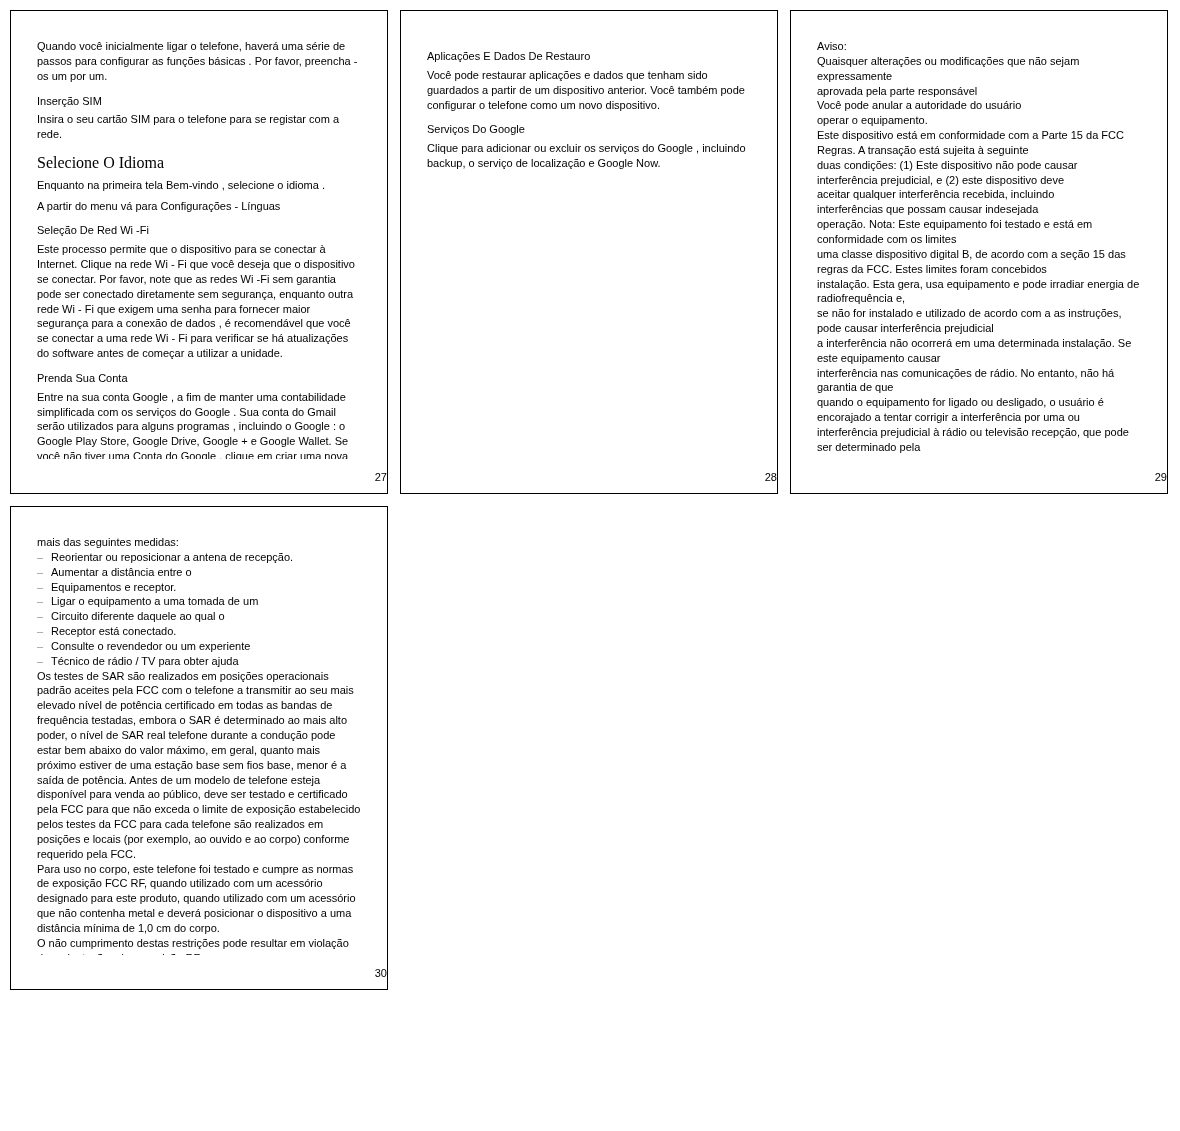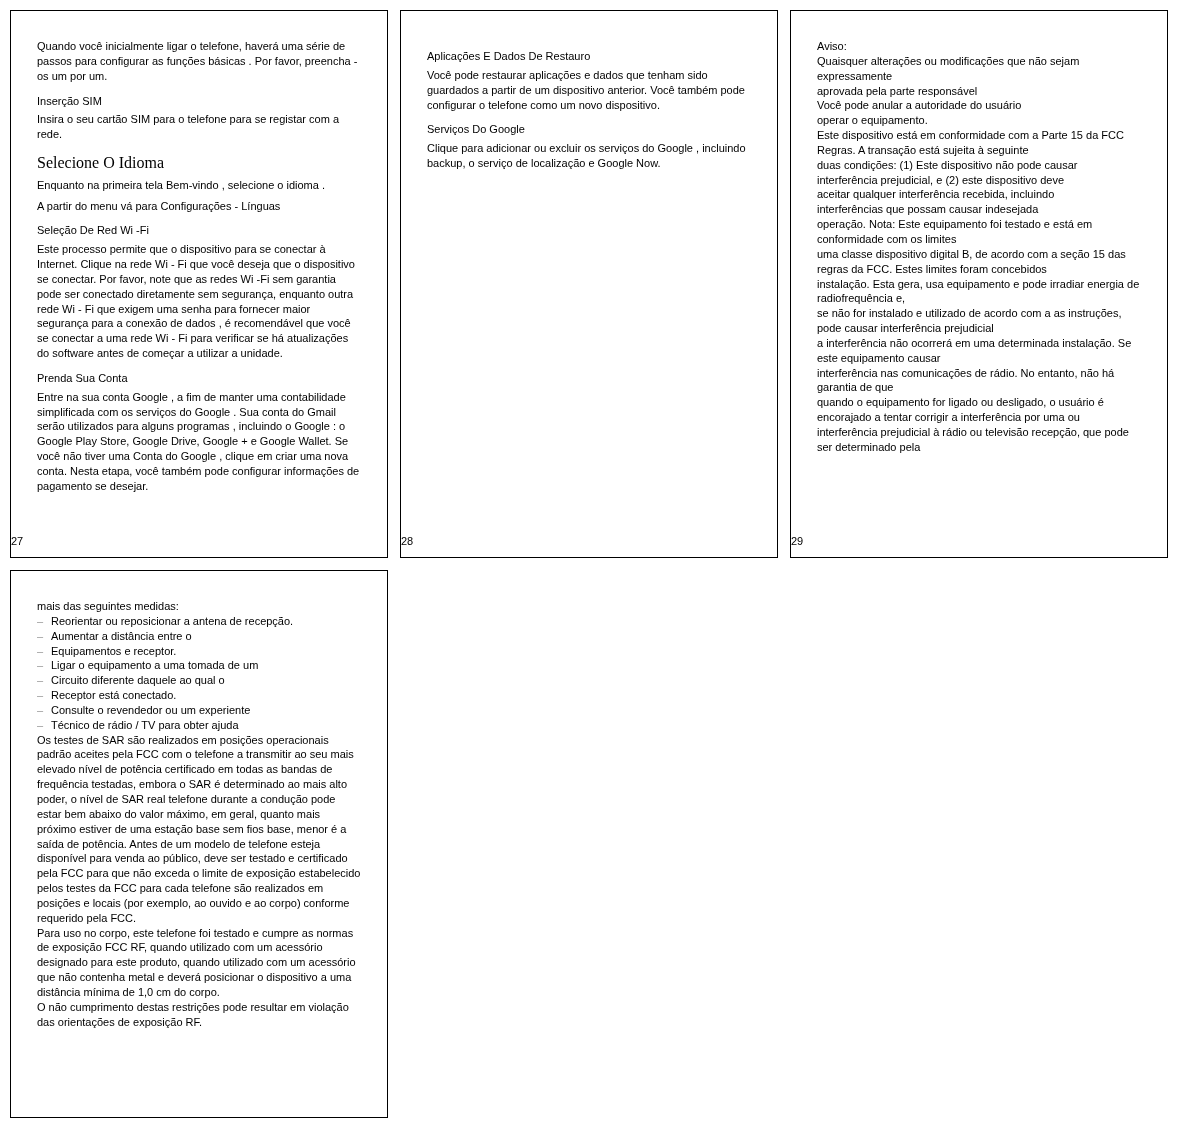--- a/index.html
+++ b/index.html
@@ -9,36 +9,36 @@
       padding: 10px;
     }
     .pages-container {
       display: flex;
       flex-wrap: wrap;
       gap: 12px;
     }
     .page {
       border: 1px solid #000;
       width: 378px;
-      height: 548px;
+      height: 484px;
       padding: 28px 26px 10px 26px;
       position: relative;
       font-size: 11px;
       line-height: 1.35;
       color: #000;
     }
     .page-content {
       height: calc(100% - 24px);
       overflow: hidden;
     }
     .page-number {
       position: absolute;
       bottom: 8px;
       left: 0; right: 0;
-      text-align: left;
+      text-align: right;
       font-size: 11px;
     }
     .section-heading {
       font-weight: normal;
       margin-top: 10px;
       margin-bottom: 4px;
       font-size: 11px;
     }
     .section-heading.serif {
       font-family: "Times New Roman", Times, serif;
@@ -137,14 +137,15 @@
           <span>Consulte o revendedor ou um experiente</span>
         </div>
         <div class="bullet-row">
           <span class="bullet-dash">–</span>
           <span>Técnico de rádio / TV para obter ajuda</span>
         </div>
         <div class="para no-margin-bottom">Os testes de SAR são realizados em posições operacionais padrão aceites pela FCC com o telefone a transmitir ao seu mais elevado nível de potência certificado em todas as bandas de frequência testadas, embora o SAR é determinado ao mais alto poder, o nível de SAR real telefone durante a condução pode estar bem abaixo do valor máximo, em geral, quanto mais próximo estiver de uma estação base sem fios base, menor é a saída de potência. Antes de um modelo de telefone esteja disponível para venda ao público, deve ser testado e certificado pela FCC para que não exceda o limite de exposição estabelecido pelos testes da FCC para cada telefone são realizados em posições e locais (por exemplo, ao ouvido e ao corpo) conforme requerido pela FCC.</div>
         <div class="para no-margin-bottom">Para uso no corpo, este telefone foi testado e cumpre as normas de exposição FCC RF, quando utilizado com um acessório designado para este produto, quando utilizado com um acessório que não contenha metal e deverá posicionar o dispositivo a uma distância mínima de 1,0 cm do corpo.</div>
         <div class="para no-margin-bottom">O não cumprimento destas restrições pode resultar em violação das orientações de exposição RF.</div>
       </div>
+      <div class="page-number">30</div>
     </div>
   </div>
 
 </body></html>

